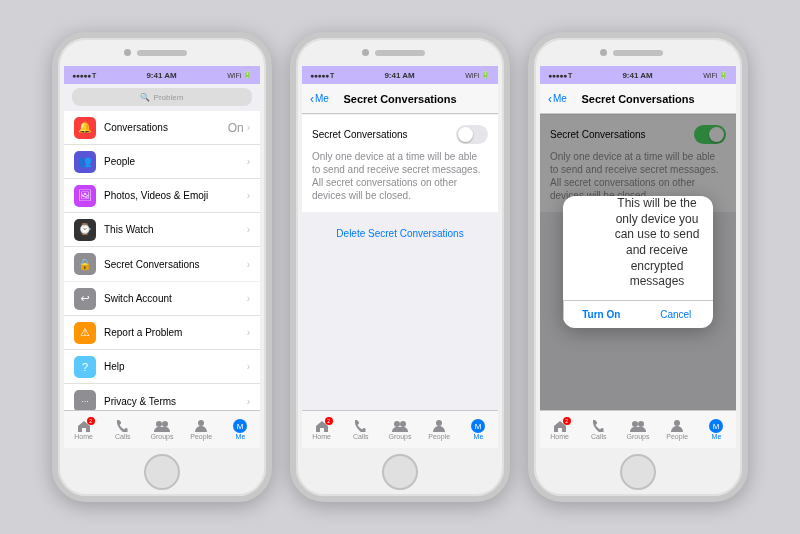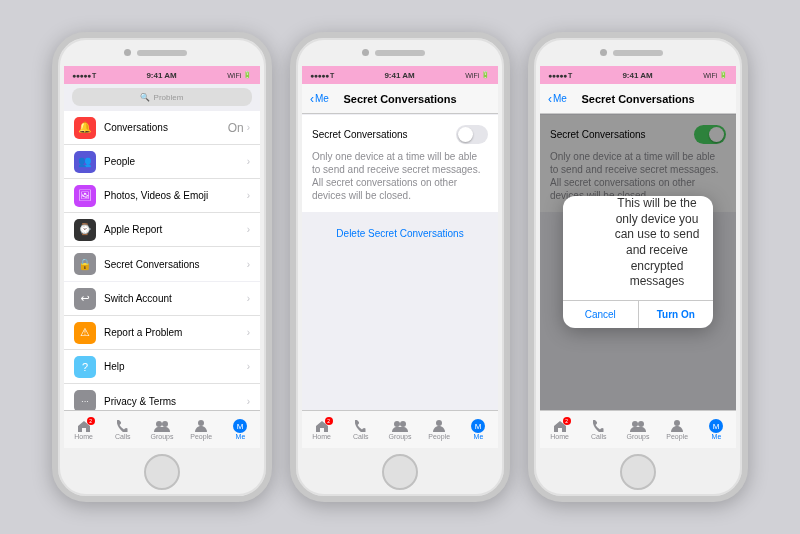--- a/index.html
+++ b/index.html
@@ -75,21 +75,21 @@
       bottom: 48px;
       background: #fff;
       overflow: hidden;
       display: flex;
       flex-direction: column;
     }
 
     
     .status-bar {
       height: 18px;
-      background: #f9a8d4;
+      background: #c4b5fd;
       display: flex;
       align-items: center;
       justify-content: space-between;
       padding: 0 8px;
       flex-shrink: 0;
     }
     .status-bar .signal {
       font-size: 7px;
       color: #333;
       font-weight: 600;
@@ -419,21 +419,21 @@
           <span class="item-label">People</span>
           <span class="item-chevron">›</span>
         </div>
         <div class="list-item">
           <div class="item-icon ic-purple">🖼</div>
           <span class="item-label">Photos, Videos &amp; Emoji</span>
           <span class="item-chevron">›</span>
         </div>
         <div class="list-item">
           <div class="item-icon ic-dark">⌚</div>
-          <span class="item-label">Apple Report</span>
+          <span class="item-label">This Watch</span>
           <span class="item-chevron">›</span>
         </div>
         <div class="list-item">
           <div class="item-icon ic-gray">🔒</div>
           <span class="item-label">Secret Conversations</span>
           <span class="item-chevron">›</span>
         </div>
       </div>
 
       <div class="list-section">
@@ -620,22 +620,22 @@
         <p class="section-desc">Only one device at a time will be able to send and receive secret messages. All secret conversations on other devices will be closed.</p>
       </div>
       <div style="padding: 8px 10px; background: #efeff4;">
         <span class="delete-link">Dele...</span>
       </div>
 
       <div class="dialog-overlay">
         <div class="dialog">
           <div class="dialog-message">This will be the only device you can use to send and receive encrypted messages</div>
           <div class="dialog-buttons">
+            <div class="dialog-btn primary">Turn On</div>
             <div class="dialog-btn">Cancel</div>
-            <div class="dialog-btn primary">Turn On</div>
           </div>
         </div>
       </div>
     </div>
 
     <div class="tab-bar">
       <div class="tab-item">
         <div class="tab-icon">
           <svg width="14" height="12" viewBox="0 0 14 12">
               <path d="M7 1L1 6v6h4V8h4v4h4V6z" fill="#8e8e93"></path>

